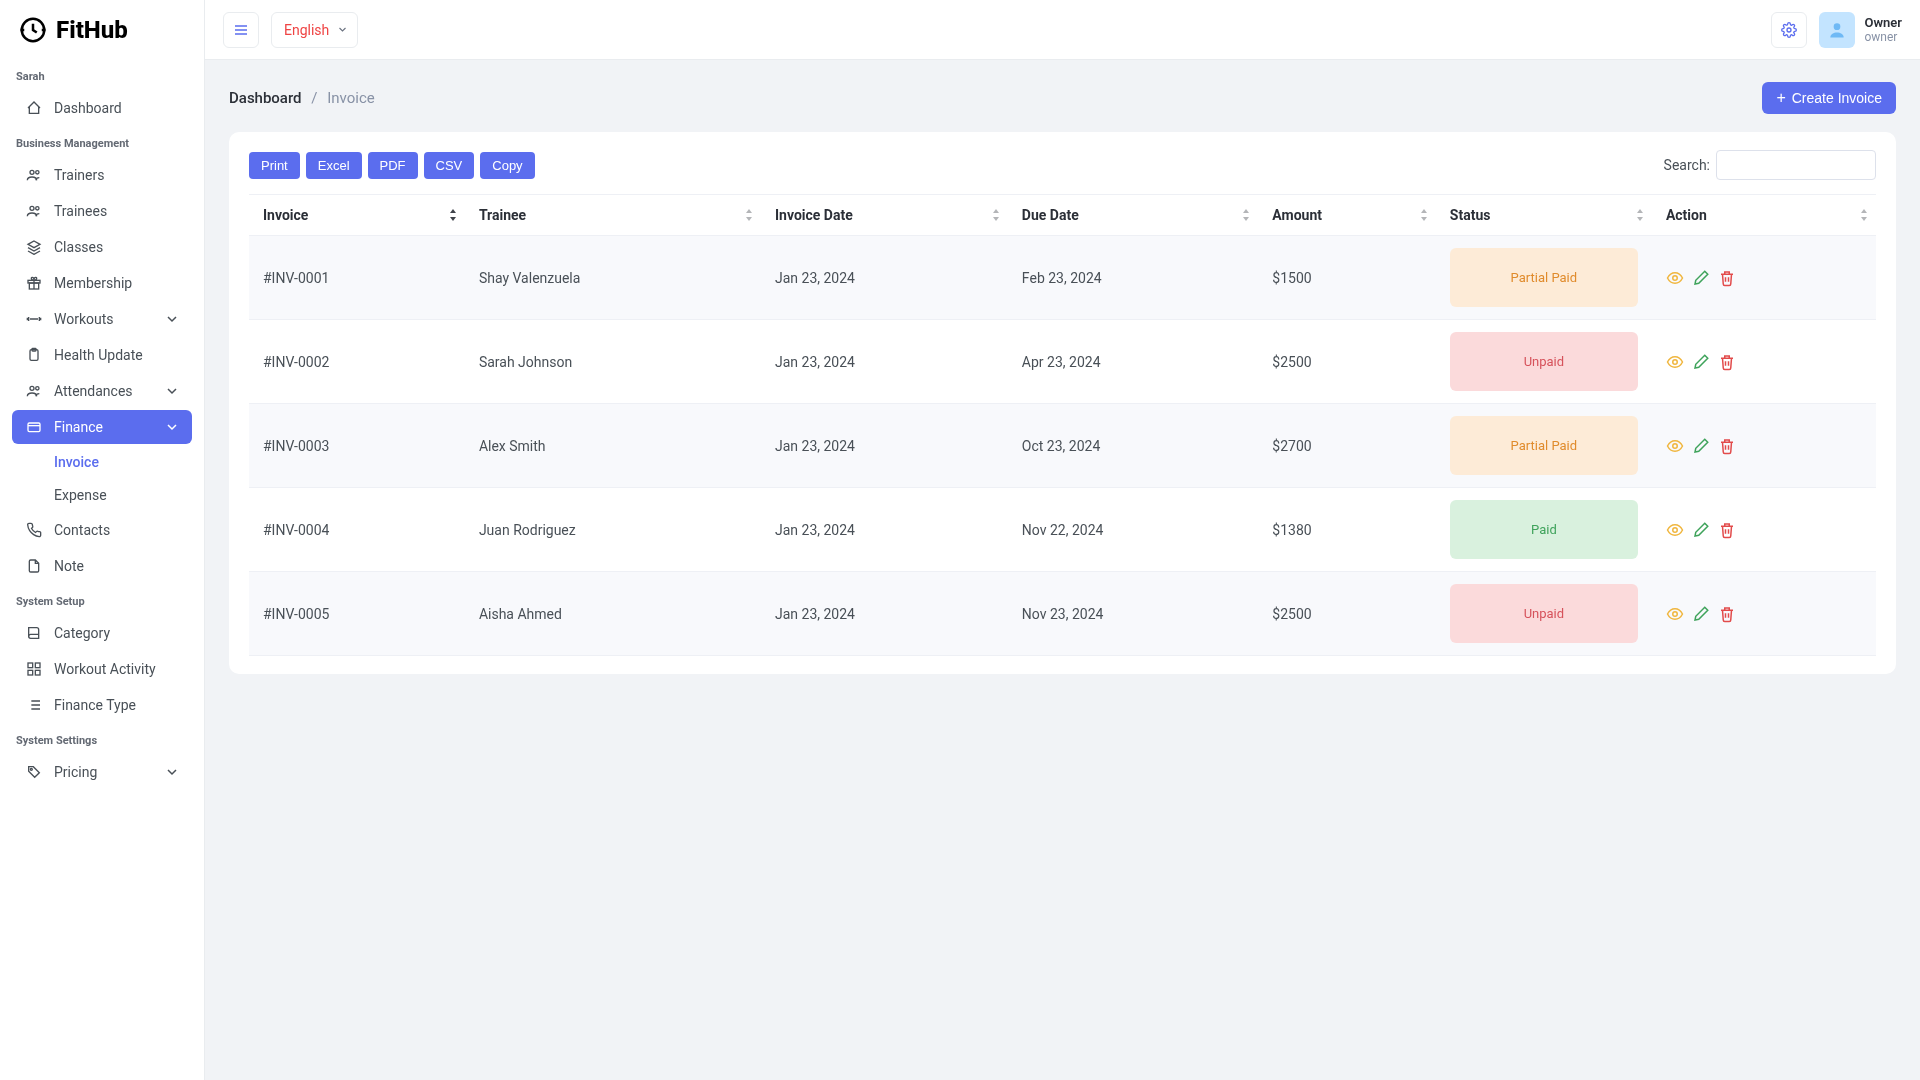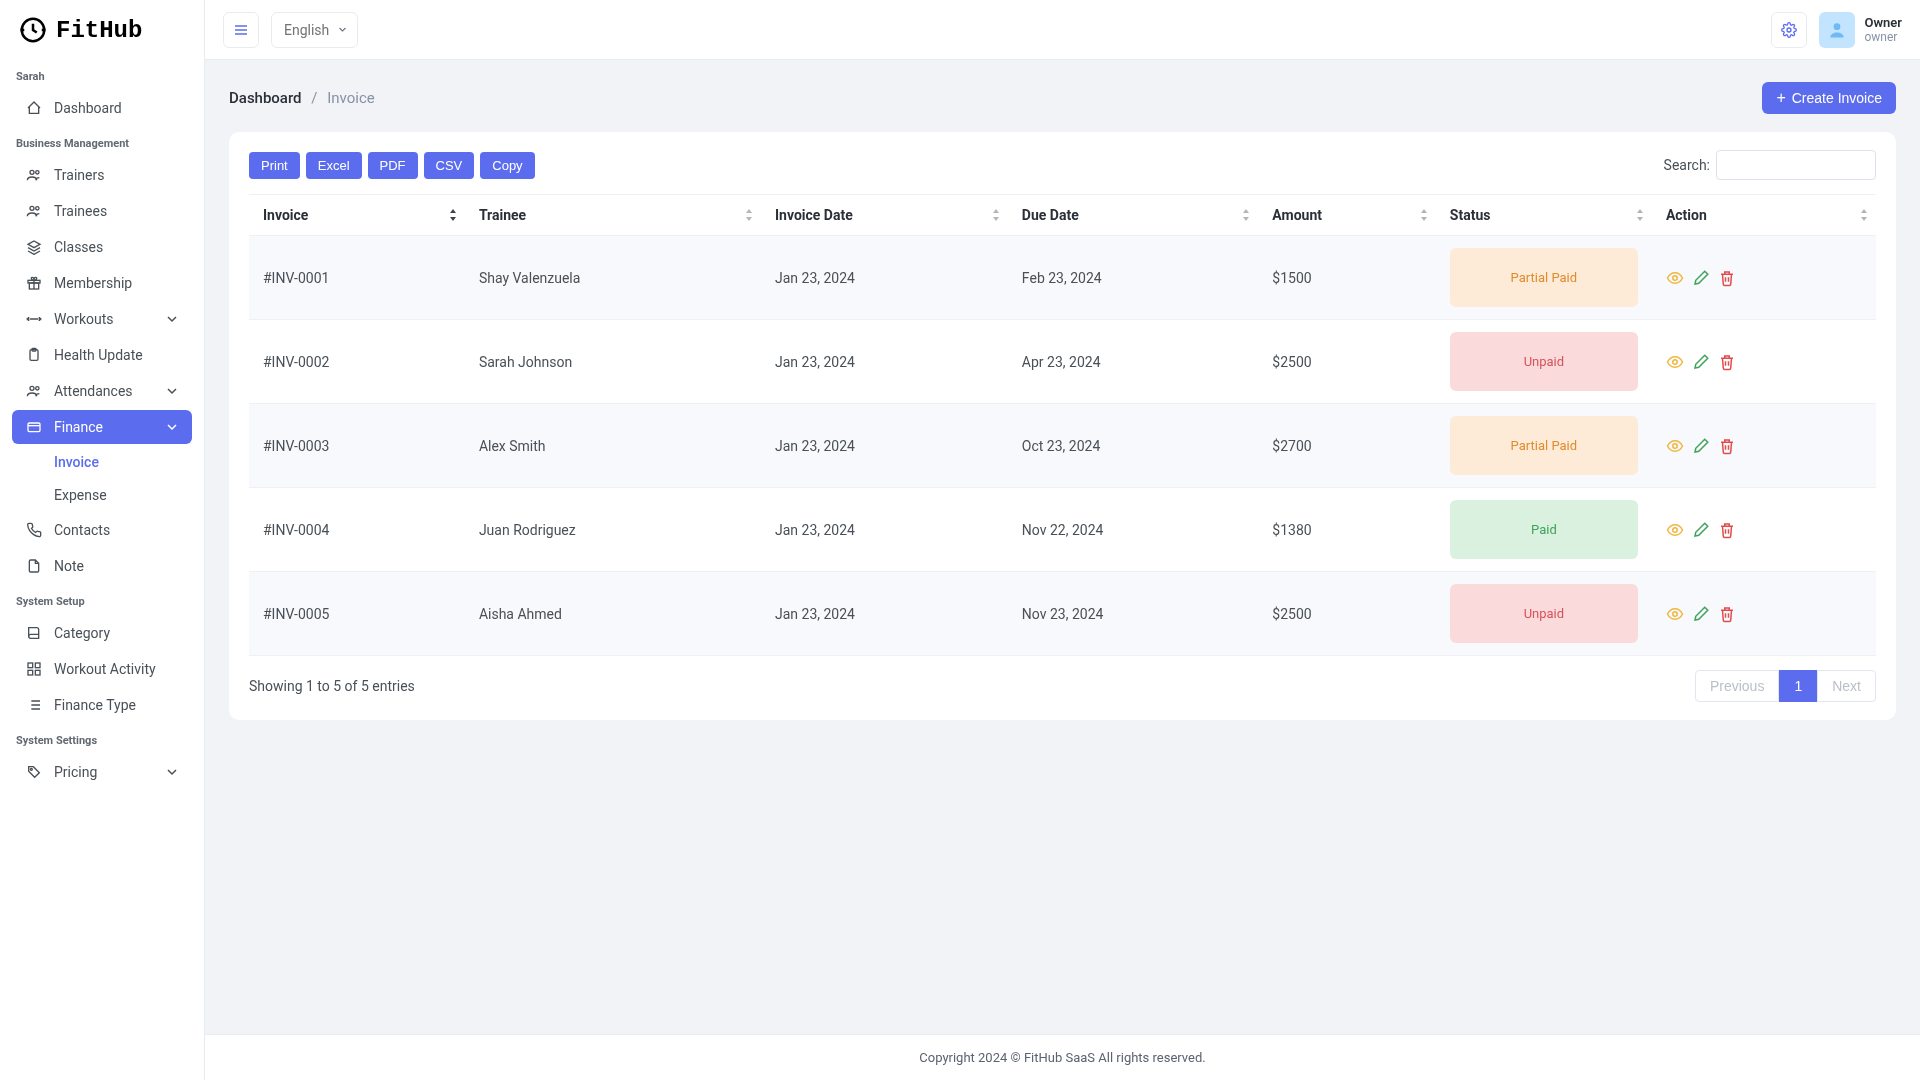--- a/index.html
+++ b/index.html
@@ -20,21 +20,20 @@
 }
 .logo-area {
   height: 60px;
   display: flex;
   align-items: center;
   padding: 0 18px;
   font-size: 24px;
   font-weight: 800;
   color: #000;
   gap: 8px;
-  font-family: Liberation Mono, monospace;
 }
 .logo-area svg { width: 30px; height: 30px; }
 .nav-heading {
   font-size: 11px;
   font-weight: 700;
   color: #636973;
   padding: 10px 16px 6px;
 }
 .nav-item {
   display: flex;
@@ -83,21 +82,21 @@
   justify-content: center;
   cursor: pointer;
 }
 .lang-select {
   height: 36px;
   border: 1px solid #e9ecef;
   border-radius: 6px;
   background: #fff;
   padding: 0 28px 0 12px;
   font-size: 14px;
-  color: #737373;
+  color: #ef4444;
   position: relative;
   display: flex;
   align-items: center;
   cursor: pointer;
 }
 .lang-select .caret { position: absolute; right: 10px; width: 9px; height: 9px; }
 .topbar-spacer { flex: 1; }
 .avatar {
   width: 36px; height: 36px; border-radius: 6px;
   background: #c3e4ff;
@@ -534,28 +533,17 @@
                       </svg></span>
                     <span class="act delete"><svg viewBox="0 0 24 24" fill="none" stroke="currentColor" stroke-width="2">
                         <path d="M4 7h16M10 11v6M14 11v6M6 7l1 13a2 2 0 0 0 2 2h6a2 2 0 0 0 2-2l1-13M9 7V4h6v3"></path>
                       </svg></span>
                   </div>
                 </td>
               </tr>
             </tbody>
         </table>
 
-        <div class="table-footer">
-          <span>Showing 1 to 5 of 5 entries</span>
-          <div class="paginator">
-            <button class="page-btn first disabled">Previous</button>
-            <button class="page-btn num">1</button>
-            <button class="page-btn last disabled">Next</button>
-          </div>
-        </div>
       </div>
     </div>
 
-    <div class="footer">
-      <span>Copyright 2024 © FitHub SaaS All rights reserved.</span>
-    </div>
   </div>
 </div>
 
 </body></html>

